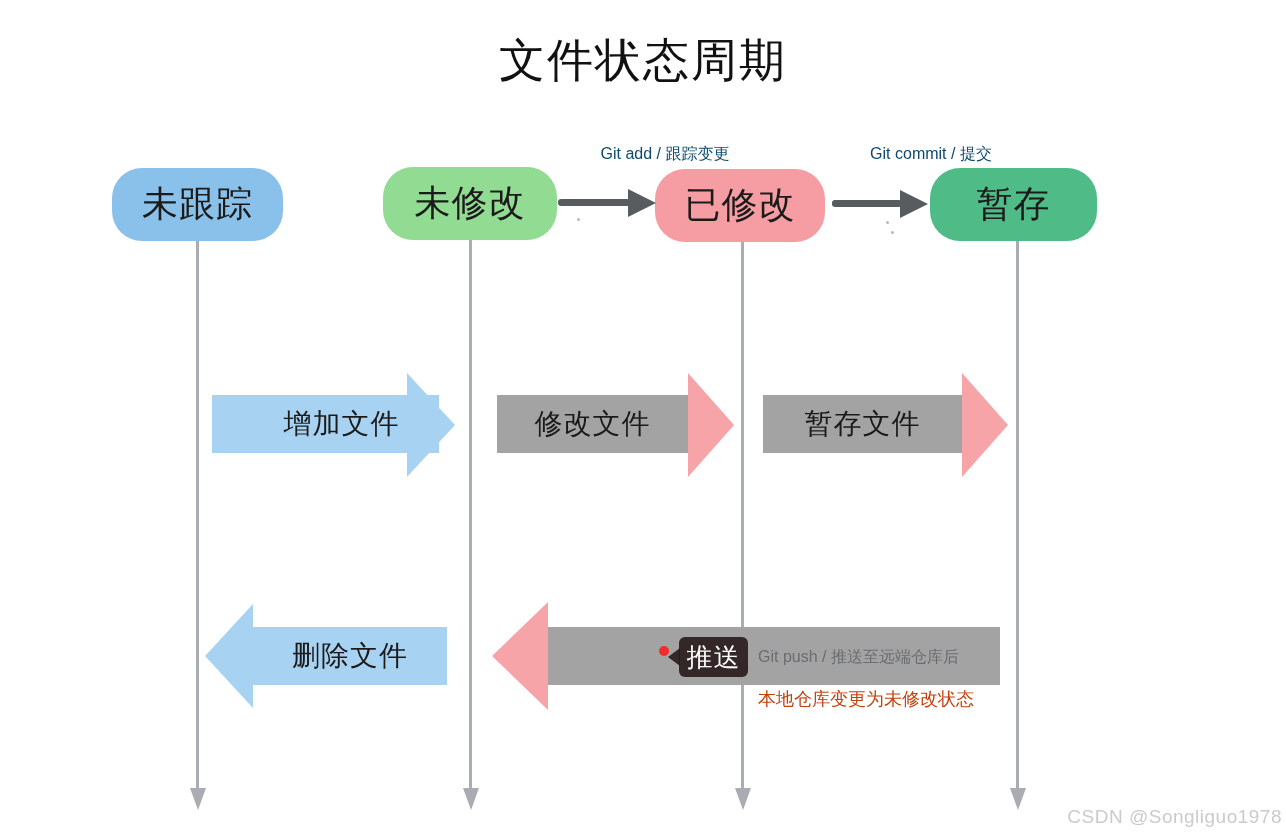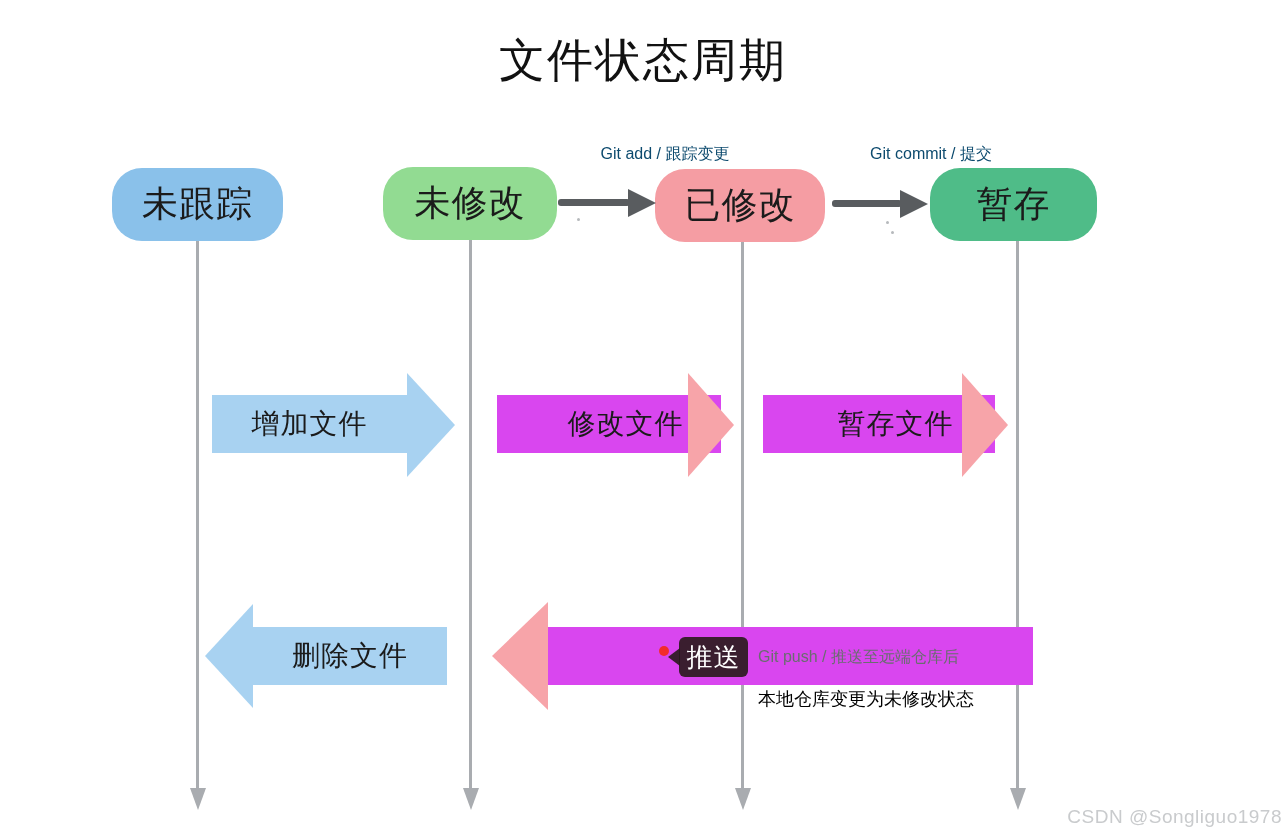--- a/index.html
+++ b/index.html
@@ -45,40 +45,40 @@
     position:absolute;font-size:16px;color:#0c4a6e;white-space:nowrap;
     transform:translateX(-50%);z-index:2;margin-left:45px;
   }
   
   .fat-body{
     position:absolute;height:58px;display:flex;align-items:center;justify-content:center;
     font-size:28px;color:#1b1b1b;letter-spacing:1px;z-index:2;
   }
   .fat-head{position:absolute;width:0;height:0;z-index:2;}
   .blue-fill{background:#A8D2F1;}
-  .pink-fill{background:#d946ef;padding-left:33px;}
+  .pink-fill{background:#a3a3a3;}
   .head-right-blue{border-top:52px solid transparent;border-bottom:52px solid transparent;border-left:48px solid #A8D2F1;}
   .head-right-pink{border-top:52px solid transparent;border-bottom:52px solid transparent;border-left:46px solid #F7A4A9;}
   .head-left-blue{border-top:52px solid transparent;border-bottom:52px solid transparent;border-right:48px solid #A8D2F1;}
   .head-left-pink{border-top:54px solid transparent;border-bottom:54px solid transparent;border-right:56px solid #F7A4A9;}
   
   .red-dot{position:absolute;left:659px;top:646px;width:10px;height:10px;border-radius:50%;background:#F22C2C;z-index:4;}
   .tip-pointer{
     position:absolute;left:668px;top:648px;width:0;height:0;z-index:4;
     border-top:9px solid transparent;border-bottom:9px solid transparent;
     border-right:12px solid rgba(40,26,26,0.9);
   }
   .tip-badge{
     position:absolute;left:679px;top:637px;width:69px;height:40px;border-radius:6px;
     background:rgba(40,26,26,0.9);color:#ffffff;z-index:4;
     display:flex;align-items:center;justify-content:center;
     font-size:26px;letter-spacing:1px;
   }
   .push-note-1{position:absolute;left:758px;top:647px;font-size:16px;color:#6A6D70;white-space:nowrap;z-index:4;}
-  .push-note-2{position:absolute;left:758px;top:687px;font-size:18px;color:#000000;white-space:nowrap;z-index:4;text-align:center;}
+  .push-note-2{position:absolute;left:758px;top:687px;font-size:18px;color:#c2410c;white-space:nowrap;z-index:4;text-align:center;}
   .watermark{
     position:absolute;right:4px;top:806px;font-size:19px;color:#C9CBCD;
     letter-spacing:0.5px;z-index:5;
   }
   .speck{position:absolute;width:3px;height:3px;background:#B6B9BC;border-radius:50%;z-index:1;}
 </style>
 </head>
 <body>
 
 <div class="canvas">
@@ -112,21 +112,21 @@
   <div class="trans-head" style="left:628px;top:189px;"></div>
 
   <div class="trans-label" style="left:886px;top:144px;">Git commit / 提交</div>
   <div class="trans-shaft" style="left:832px;top:200px;width:70px;"></div>
   <div class="trans-head" style="left:900px;top:190px;"></div>
 
   <div class="speck" style="left:577px;top:218px;"></div>
   <div class="speck" style="left:886px;top:221px;"></div>
   <div class="speck" style="left:891px;top:231px;"></div>
 
-  <div class="fat-body blue-fill" style="left:212px;top:395px;width:195px;">
+  <div class="fat-body blue-fill" style="left:212px;top:395px;width:195px;padding-left:32px;">
     <span>增加文件</span>
   </div>
   <div class="fat-head head-right-blue" style="left:407px;top:373px;"></div>
 
   <div class="fat-body pink-fill" style="left:497px;top:395px;width:191px;">
     <span>修改文件</span>
   </div>
   <div class="fat-head head-right-pink" style="left:688px;top:373px;"></div>
 
   <div class="fat-body pink-fill" style="left:763px;top:395px;width:199px;">

